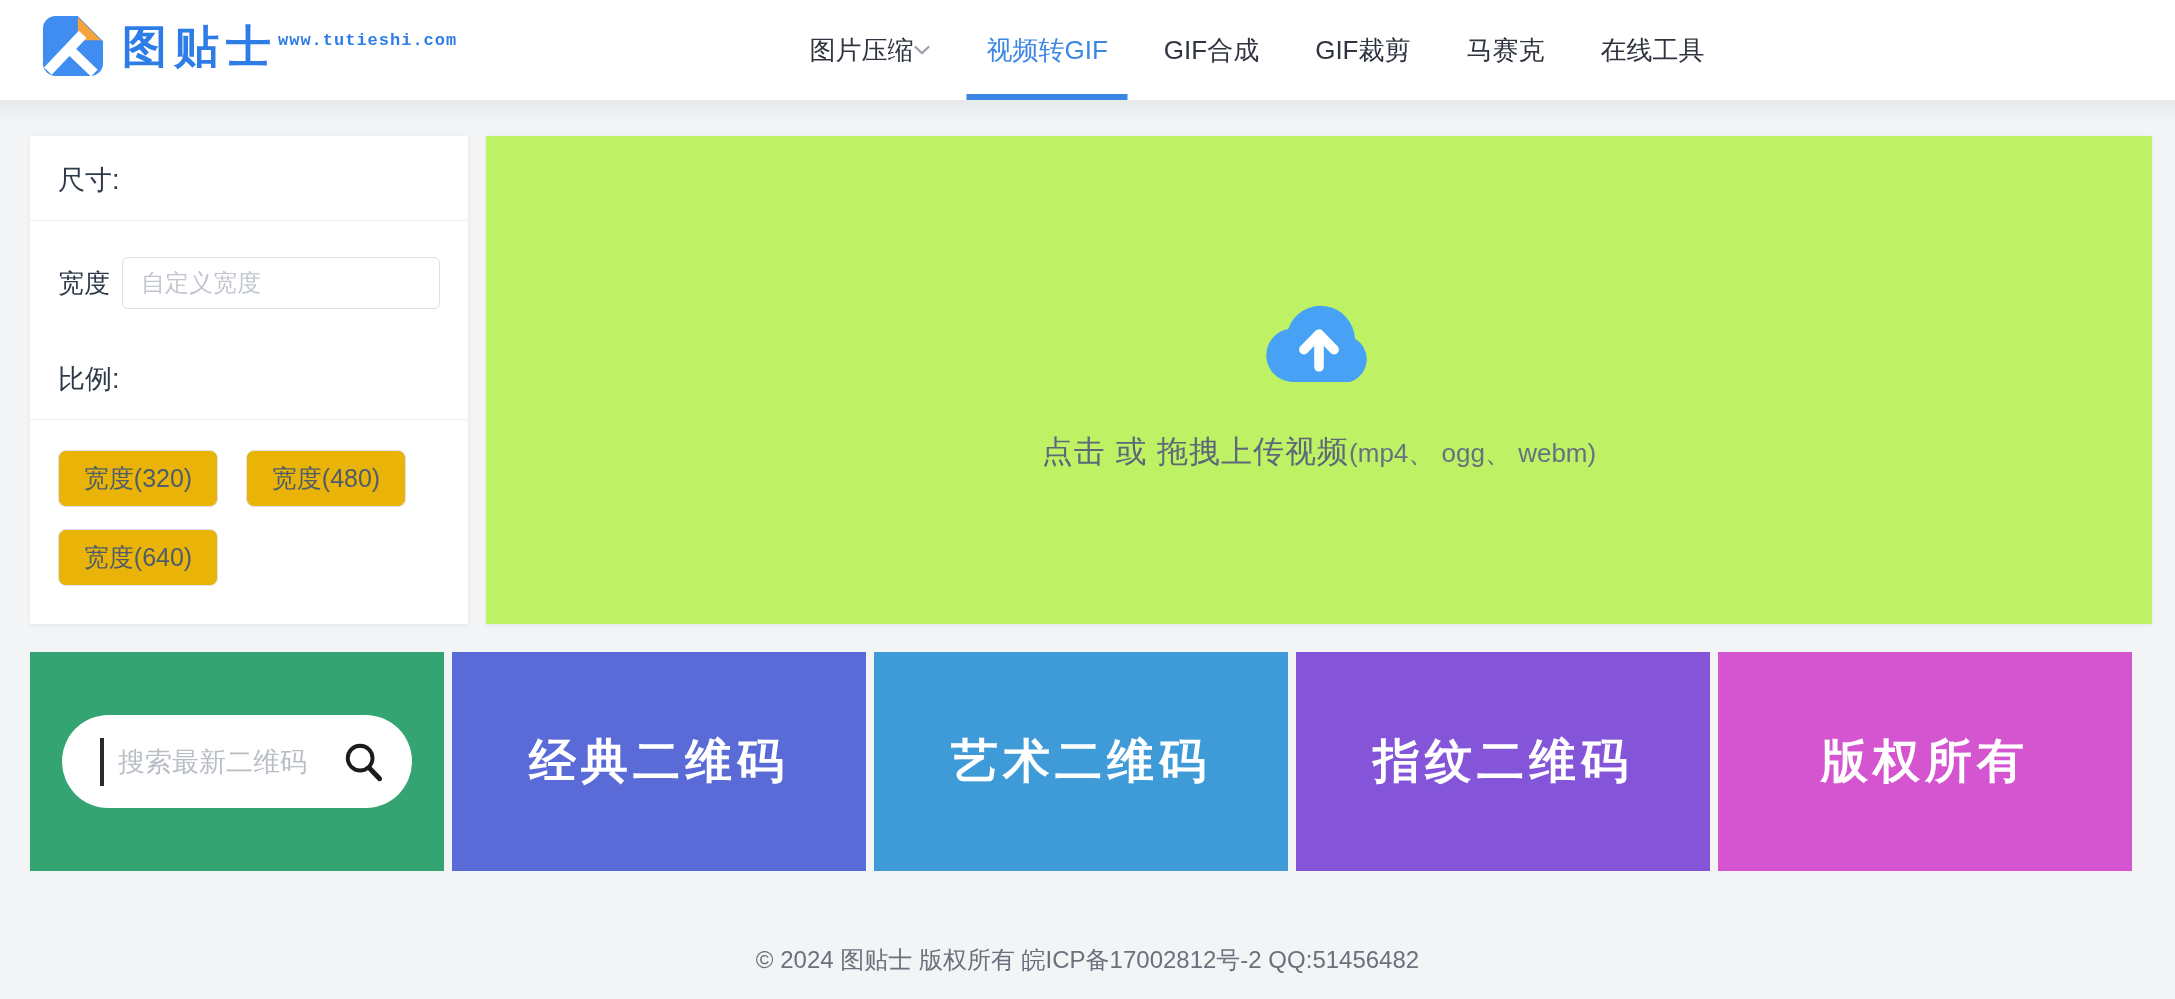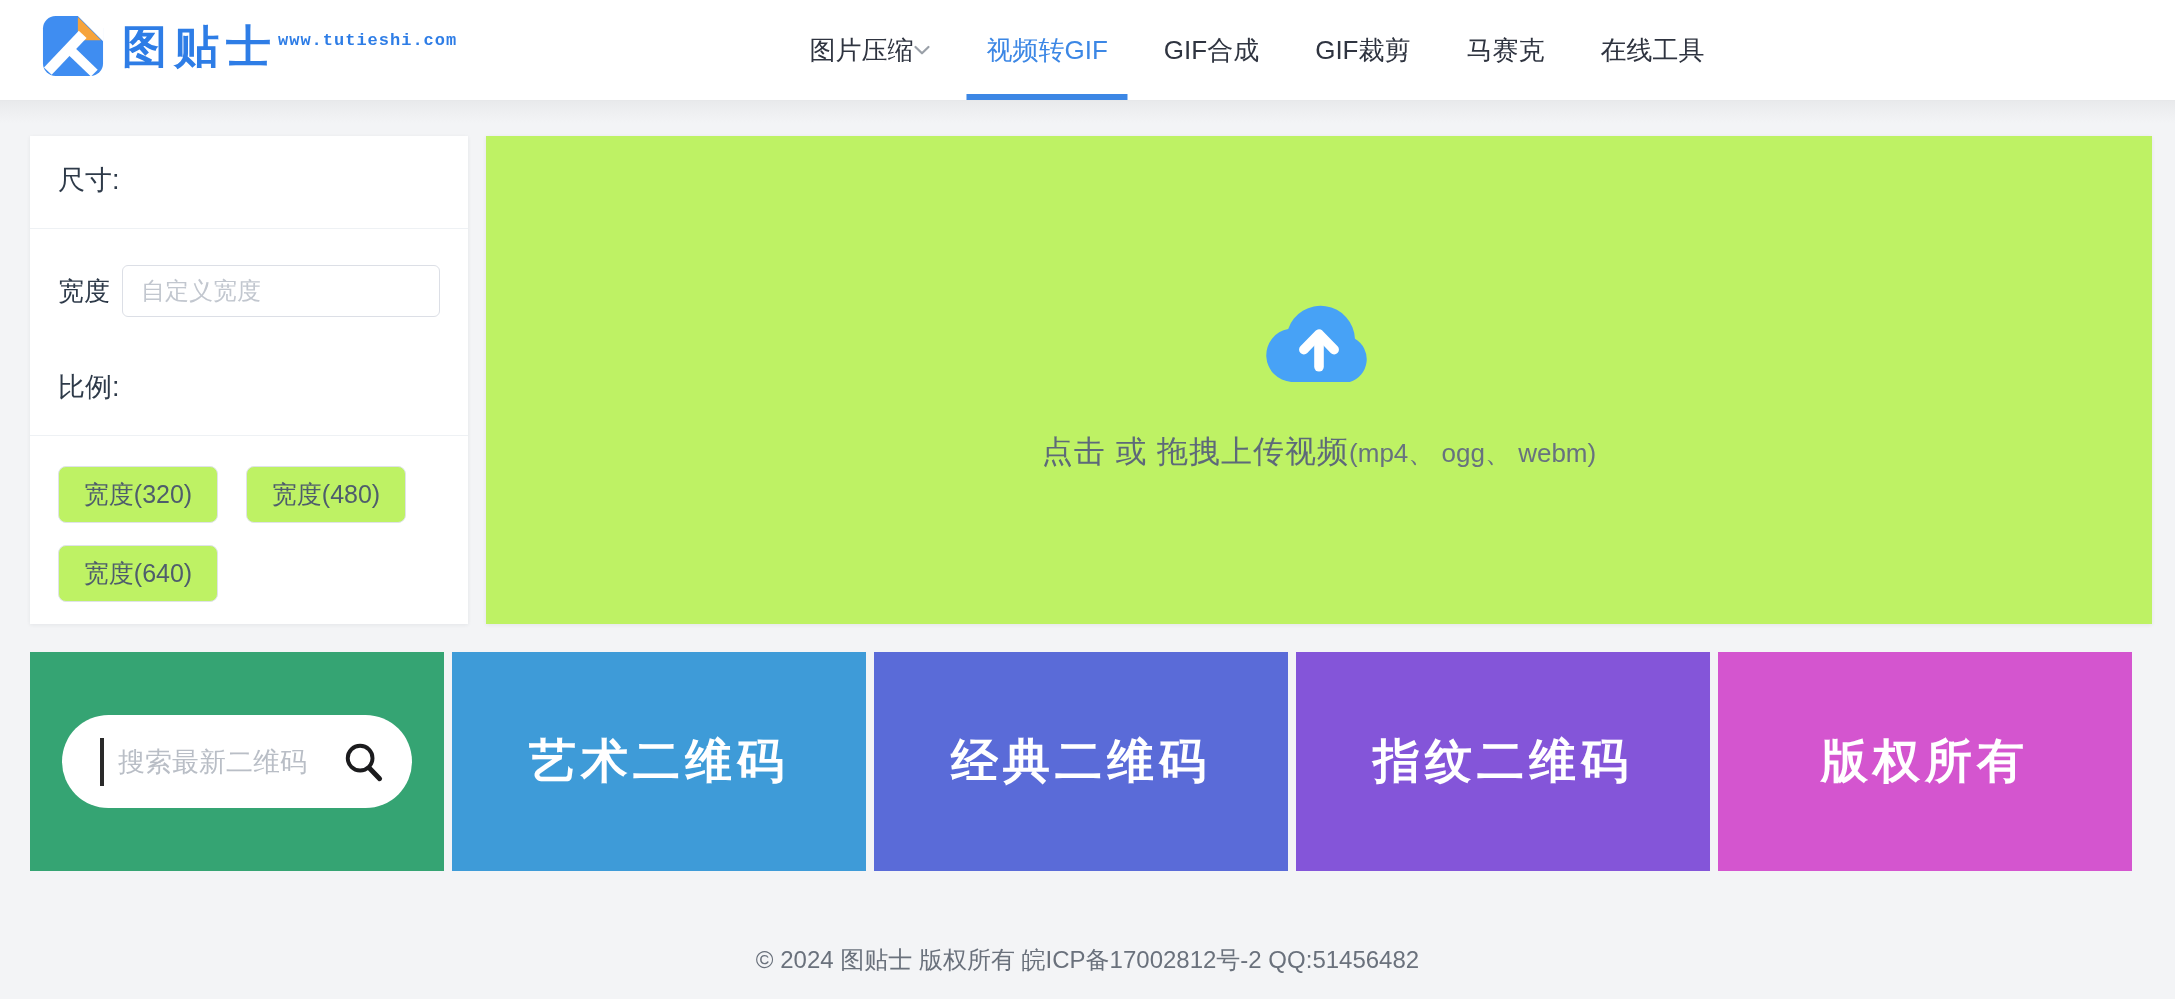--- a/index.html
+++ b/index.html
@@ -26,33 +26,33 @@
   .nav { position: absolute; left: 1257px; top: 0; height: 100%; transform: translateX(-50%); display: flex; align-items: stretch; }
   .nav-item { position: relative; display: flex; align-items: center; padding: 0 28px; font-size: 26px; color: #2f3440; cursor: pointer; white-space: nowrap; }
   .nav-item.active { color: #3c87e5; }
   .nav-item.active::after { content: ""; position: absolute; left: 8px; right: 8px; bottom: 0; height: 6px; background: #3c87e5; }
 
   
   .sidebar {
     position: absolute; left: 30px; top: 136px; width: 438px; height: 488px;
     background: #fff; box-shadow: 0 1px 4px rgba(31,45,61,.07);
   }
-  .side-title { padding: 26px 28px 30px; font-size: 27px; color: #2e3a49; border-bottom: 1px solid #eef1f4; }
+  .side-title { padding: 26px 28px 22px; font-size: 27px; color: #2e3a49; border-bottom: 1px solid #eef1f4; }
   .ratio-title { margin-top: 26px; }
   .width-row { display: flex; align-items: center; padding: 36px 28px 0 28px; }
   .width-label { font-size: 26px; color: #2e3a49; margin-right: 12px; flex: none; }
   .width-input {
     flex: 1; min-width: 0; height: 52px; border: 1px solid #dcdfe6; border-radius: 6px;
     padding: 0 18px; font-size: 24px; color: #333; outline: none; background: #fff;
     font-family: inherit;
   }
   .width-input::placeholder { color: #c2c7cf; }
   .ratio-grid { display: flex; flex-wrap: wrap; gap: 22px 28px; padding: 30px 28px; }
   .ratio-btn {
-    min-width: 160px; height: 57px; padding: 0 22px; background: #bef264;
+    min-width: 160px; height: 57px; padding: 0 22px; background: #eab308;
     border: 1px solid #dfe3e8; border-radius: 8px; font-size: 25px; color: #4e5d6c;
     display: flex; align-items: center; justify-content: center; cursor: pointer;
     font-family: inherit;
   }
 
   
   .uploader {
     position: absolute; left: 486px; top: 136px; width: 1666px; height: 488px;
     background: #bef264; box-shadow: 0 1px 4px rgba(31,45,61,.07);
     display: flex; flex-direction: column; align-items: center; justify-content: center;
@@ -150,25 +150,25 @@
       <div class="banner" style="background: rgb(53, 164, 115);">
         <div class="search-pill">
           <span class="caret"></span>
           <span class="pill-placeholder">搜索最新二维码</span>
           <svg class="search-icon" width="45" height="45" viewBox="0 0 24 24">
             <circle cx="10.2" cy="10.2" r="6.6" fill="none" stroke="#1b1b1d" stroke-width="2.1"></circle>
             <line x1="15.1" y1="15.5" x2="20.6" y2="21.2" stroke="#1b1b1d" stroke-width="2.6" stroke-linecap="round"></line>
           </svg>
         </div>
       </div>
+      <div class="banner" style="background: rgb(90, 107, 216);">
+        <span class="banner-label">经典二维码</span>
+      </div>
       <div class="banner" style="background: rgb(62, 155, 216);">
         <span class="banner-label">艺术二维码</span>
-      </div>
-      <div class="banner" style="background: rgb(90, 107, 216);">
-        <span class="banner-label">经典二维码</span>
       </div>
       <div class="banner" style="background: rgb(132, 85, 217);">
         <span class="banner-label">指纹二维码</span>
       </div>
       <div class="banner" style="background: rgb(212, 85, 207);">
         <span class="banner-label">版权所有</span>
       </div>
     </div>
 
   <footer class="footer">

